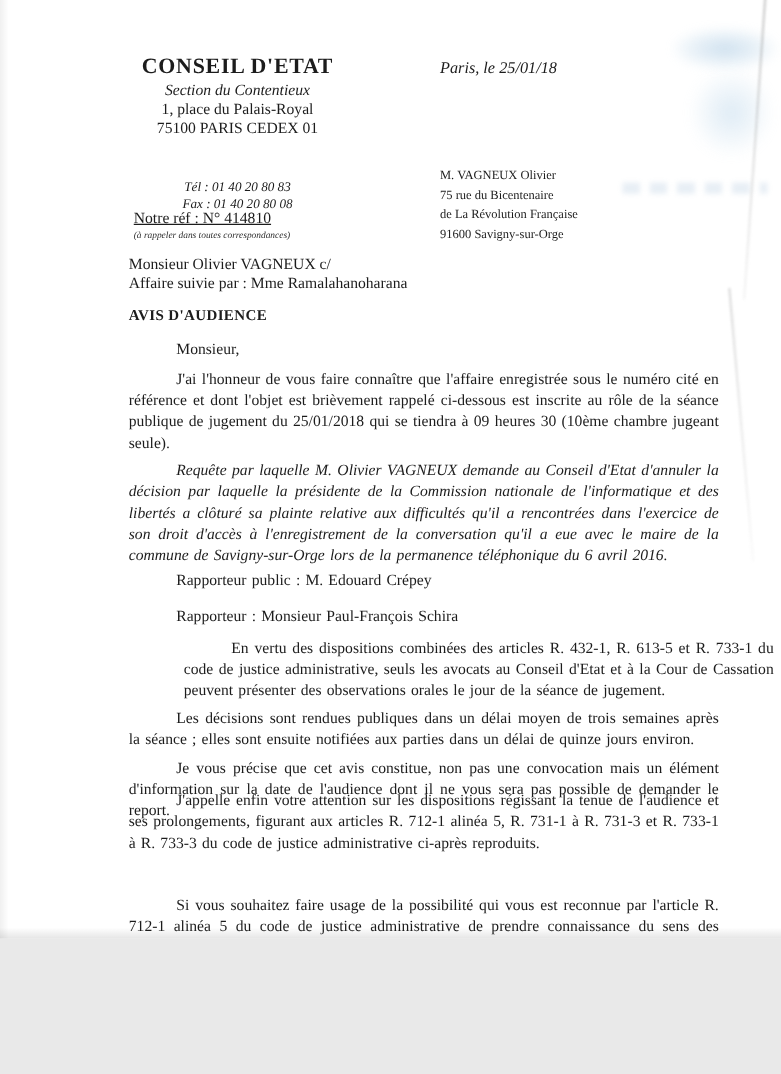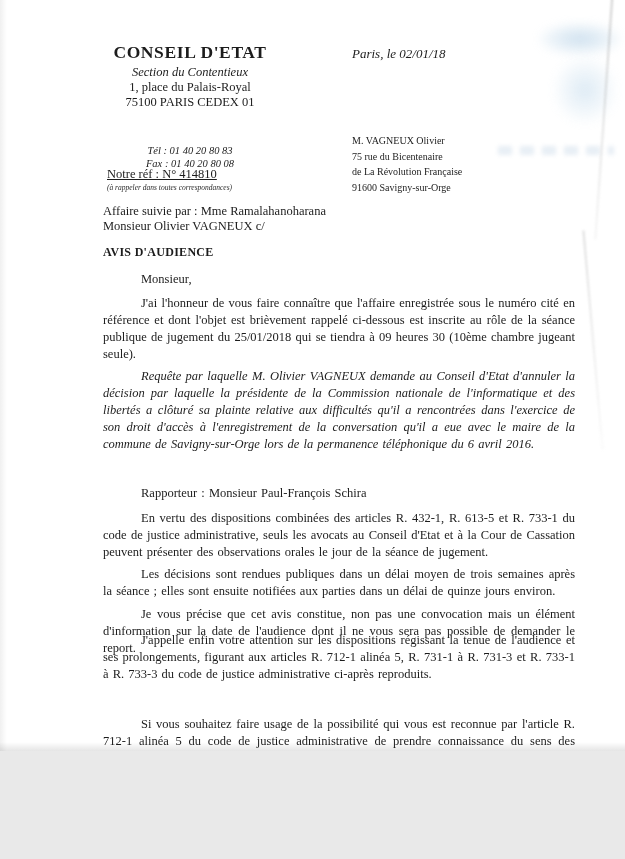--- a/index.html
+++ b/index.html
@@ -35,21 +35,21 @@
     text-align:justify;text-indent:38px;
     margin:0;word-spacing:1px;
   }
   .no-justify{text-align:left;}
   .italic{font-style:italic;}
   .salutation{top:271px;}
   .p1{top:295px;}
   .p2{top:368px;}
   .rp1{top:456px;}
   .rp2{top:485px;}
-  .p5{top:510px;}
+  .p5{top:510px;margin-left:44px;}
   .p6{top:566px;}
   .p7{top:606px;}
   .p8{top:632px;}
   .p9{top:716px;}
   .p10{top:803px;}
   
   .smudge-a{position:absolute;left:538px;top:22px;width:84px;height:34px;
     background:radial-gradient(ellipse at center,#a9c9e2 0%,rgba(185,212,232,.55) 45%,rgba(255,255,255,0) 75%);
     filter:blur(4px);opacity:.55;}
   .smudge-b{position:absolute;left:552px;top:55px;width:66px;height:70px;
@@ -80,44 +80,45 @@
     <div class="sender-name">CONSEIL D'ETAT</div>
     <div class="sender-division">Section du Contentieux</div>
     <div class="sender-addr">1, place du Palais-Royal</div>
     <div class="sender-addr">75100 PARIS CEDEX 01</div>
     <div class="sender-phones">
       <div>Tél : 01 40 20 80 83</div>
       <div>Fax : 01 40 20 80 08</div>
     </div>
   </div>
 
-  <div class="dateline">Paris, le 02/01/18</div>
+  <div class="dateline">Paris, le 25/01/18</div>
 
   <div class="recipient">
     <div>M. VAGNEUX Olivier</div>
     <div>75 rue du Bicentenaire</div>
     <div>de La Révolution Française</div>
     <div>91600 Savigny-sur-Orge</div>
   </div>
 
   <div class="ref">
     <div class="ref-label">Notre réf : N° 414810</div>
     <div class="ref-note">(à rappeler dans toutes correspondances)</div>
   </div>
 
   <div class="case">
+    <div>Monsieur Olivier VAGNEUX c/</div>
     <div>Affaire suivie par : Mme Ramalahanoharana</div>
-    <div>Monsieur Olivier VAGNEUX c/</div>
   </div>
 
   <div class="subject">AVIS D'AUDIENCE</div>
 
   <p class="para no-justify salutation">Monsieur,</p>
   <p class="para p1">J'ai l'honneur de vous faire connaître que l'affaire enregistrée sous le numéro cité en référence et dont l'objet est brièvement rappelé ci-dessous est inscrite au rôle de la séance publique de jugement du 25/01/2018 qui se tiendra à 09 heures 30 (10ème chambre jugeant seule).</p>
   <p class="para italic p2">Requête par laquelle M. Olivier VAGNEUX demande au Conseil d'Etat d'annuler la décision par laquelle la présidente de la Commission nationale de l'informatique et des libertés a clôturé sa plainte relative aux difficultés qu'il a rencontrées dans l'exercice de son droit d'accès à l'enregistrement de la conversation qu'il a eue avec le maire de la commune de Savigny-sur-Orge lors de la permanence téléphonique du 6 avril 2016.</p>
+  <p class="para no-justify rp1">Rapporteur public : M. Edouard Crépey</p>
   <p class="para no-justify rp2">Rapporteur : Monsieur Paul-François Schira</p>
   <p class="para p5">En vertu des dispositions combinées des articles R. 432-1, R. 613-5 et R. 733-1 du code de justice administrative, seuls les avocats au Conseil d'Etat et à la Cour de Cassation peuvent présenter des observations orales le jour de la séance de jugement.</p>
   <p class="para p7">Je vous précise que cet avis constitue, non pas une convocation mais un élément d'information sur la date de l'audience dont il ne vous sera pas possible de demander le report.</p>
   <p class="para p6">Les décisions sont rendues publiques dans un délai moyen de trois semaines après la séance ; elles sont ensuite notifiées aux parties dans un délai de quinze jours environ.</p>
   <p class="para p8">J'appelle enfin votre attention sur les dispositions régissant la tenue de l'audience et ses prolongements, figurant aux articles R. 712-1 alinéa 5, R. 731-1 à R. 731-3 et R. 733-1 à R. 733-3 du code de justice administrative ci-après reproduits.</p>
   <p class="para p9">Si vous souhaitez faire usage de la possibilité qui vous est reconnue par l'article R. 712-1 alinéa 5 du code de justice administrative de prendre connaissance du sens des conclusions du rapporteur public avant la séance, vous pouvez consulter les applications Télérecours ou Sagace qui seront renseignées à cet effet dans un délai de l'ordre de deux jours avant la séance.</p>
   <p class="para p10">Si vous n'êtes pas en mesure de consulter en ligne ces applications vous pouvez, dans</p>
 
   <div class="smudge-a"></div>
   <div class="smudge-b"></div>

